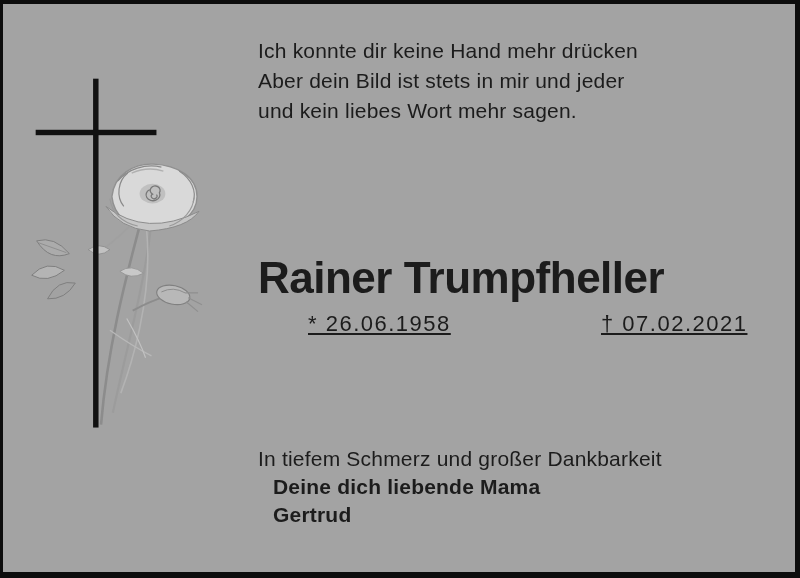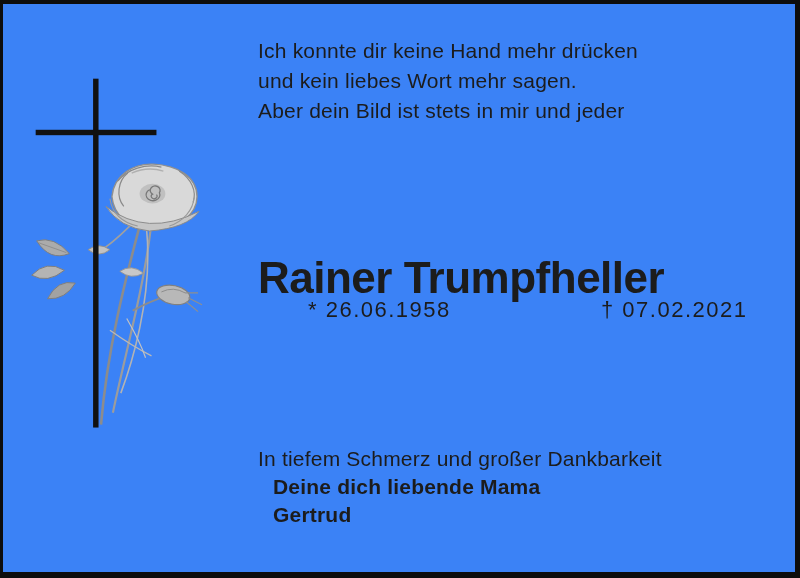--- a/index.html
+++ b/index.html
@@ -1,20 +1,20 @@
 <!DOCTYPE html>
 <html><head>
 <meta charset="utf-8">
 <style>
   html,body { margin:0; padding:0; background:#e8e8e8; }
   .page {
     position:relative;
     width:800px; height:578px;
     box-sizing:border-box;
-    background:#3b82f6;
+    background:#a3a3a3;
     border-style:solid;
     border-color:#0d0d0d;
     border-width:4px 5px 6px 3px;
     overflow:hidden;
     font-family:"Liberation Sans", sans-serif;
     color:#1c1c1c;
   }
   .illustration {
     position:absolute; left:0; top:0; width:792px; height:568px;
     pointer-events:none;
@@ -24,21 +24,21 @@
     font-size:21px; line-height:30px;
     letter-spacing:0.2px;
     white-space:nowrap;
   }
   .name {
     position:absolute; left:255px; top:252px;
     font-size:44px; font-weight:bold;
     letter-spacing:-0.5px; line-height:1;
     white-space:nowrap;
   }
-  .date { position:absolute; top:293px; font-size:22px; letter-spacing:1.5px; white-space:nowrap; }
+  .date { position:absolute; top:307px; font-size:22px; letter-spacing:1.5px; white-space:nowrap;text-decoration:underline; }
   .date-birth { left:305px; }
   .date-death { left:550px;margin-left:48px; }
   .closing {
     position:absolute; left:255px; top:441px;
     font-size:21px; line-height:28px;
     letter-spacing:0.2px;
     white-space:nowrap;
   }
   .closing .bold { font-weight:bold;margin-left:15px; }
   .line { display:block; }
@@ -83,22 +83,22 @@
       <path d="M130,172 Q146,165 162,170" fill="none" stroke="#b0b0b0" stroke-width="1.4"></path>
     </g>
     <g>
       <rect x="91" y="76" width="5.5" height="355" fill="#111111"></rect>
       <rect x="33" y="128" width="122" height="5.5" fill="#111111"></rect>
     </g>
   </svg>
 
   <div class="poem">
     <span class="line">Ich konnte dir keine Hand mehr drücken</span>
+    <span class="line">Aber dein Bild ist stets in mir und jeder</span>
     <span class="line">und kein liebes Wort mehr sagen.</span>
-    <span class="line">Aber dein Bild ist stets in mir und jeder</span>
   </div>
 
   <div class="name">Rainer Trumpfheller</div>
 
   <div class="date date-birth">* 26.06.1958</div>
   <div class="date date-death">† 07.02.2021</div>
 
   <div class="closing">
     <span class="line">In tiefem Schmerz und großer Dankbarkeit</span>
     <span class="line bold">Deine dich liebende Mama</span>

